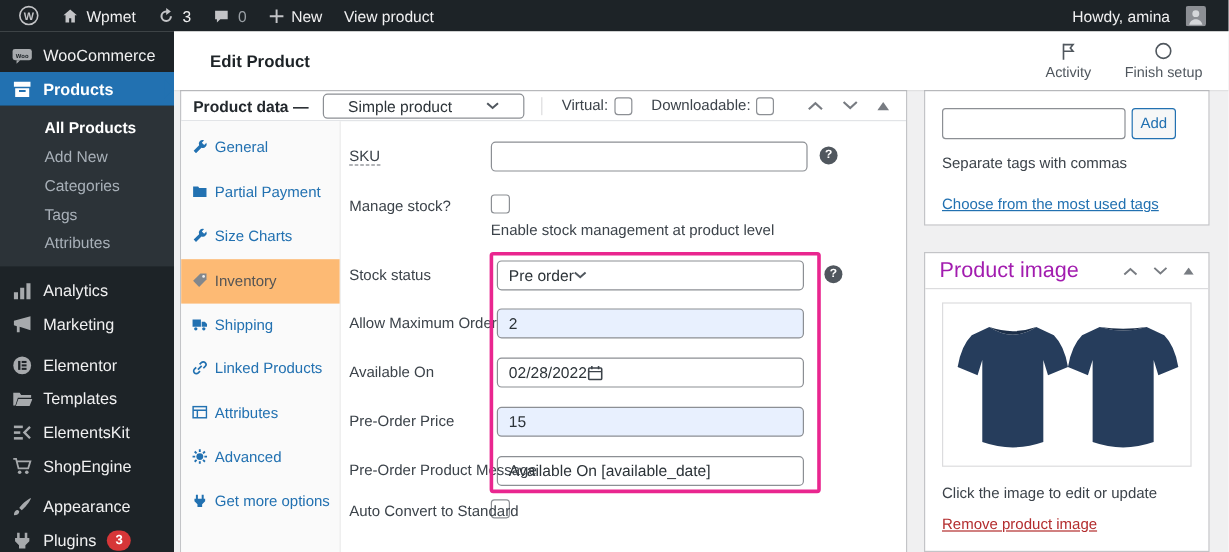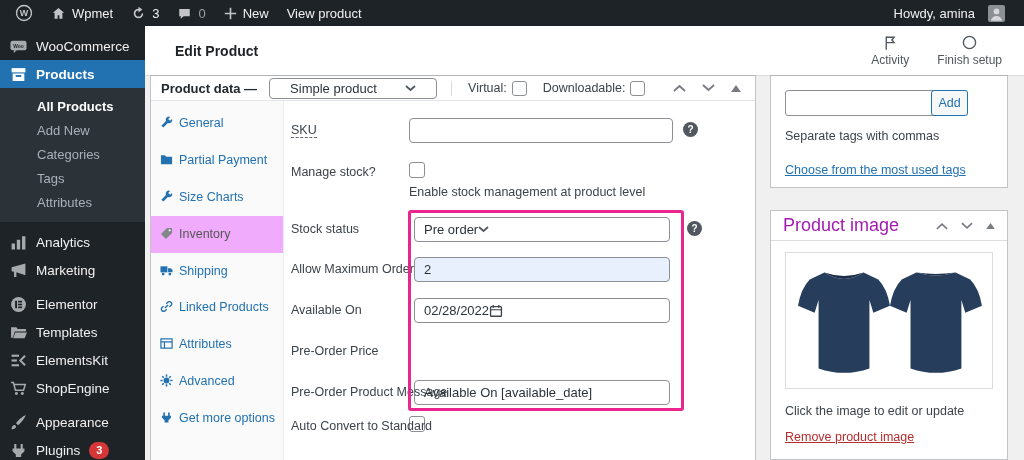--- a/index.html
+++ b/index.html
@@ -41,37 +41,37 @@
   .pd-title{font-weight:700;font-size:13px;color:#23282d;white-space:nowrap;}
   .type-select{margin-left:12px;width:168px;height:21px;border:1px solid #8c8f94;border-radius:4px;display:flex;align-items:center;justify-content:space-between;padding:0 20px;background:#fff;color:#2c3338;cursor:pointer;}
   .pd-div{width:1px;height:15px;background:#dcdcde;margin-left:14px;}
   .pd-check{display:flex;align-items:center;gap:5px;font-size:12.5px;margin-left:16px;}
   .cb{width:15px;height:15px;border:1px solid #8c8f94;border-radius:3px;background:#fff;cursor:pointer;flex:none;}
   .pd-arrows{margin-left:auto;display:flex;align-items:center;gap:16px;padding-right:14px;}
   .pd-body{display:flex;height:369px;}
   .tabs{width:133px;background:#fafafa;border-right:1px solid #ececec;padding-top:4px;}
   .tab{padding:10px 5px 10px 9px;color:#2271b1;font-size:12.5px;line-height:1.35;cursor:pointer;}
   .tab svg{width:13px;height:13px;fill:#2271b1;margin-right:6px;vertical-align:-2px;}
-  .tab.active{background:#f0abfc;color:#555;}
+  .tab.active{background:#fdba74;color:#555;}
   .tab.active svg{fill:#82878c;}
   .form{flex:1;position:relative;}
   .f-label{position:absolute;left:7px;font-size:12.5px;color:#3c434a;white-space:nowrap;z-index:3;}
   .f-field{position:absolute;height:25px;border:1px solid #8c8f94;border-radius:4px;background:#fff;display:flex;align-items:center;justify-content:flex-start;padding:0 9px;font-size:13px;color:#2c3338;z-index:2;cursor:text;}
   .f-field.autofill{background:#e8f0fe;}
   .checkbox{position:absolute;width:16px;height:16px;border:1px solid #8c8f94;border-radius:3px;background:#fff;z-index:2;cursor:pointer;}
   .help{position:absolute;width:15px;height:15px;border-radius:50%;background:#50575e;color:#fff;font-size:10px;font-weight:700;display:flex;align-items:center;justify-content:center;z-index:2;cursor:pointer;}
   .help::after{content:"?";}
   .f-desc{position:absolute;left:125px;font-size:12.5px;color:#3c434a;}
   .underdash{border-bottom:1px dashed #646970;}
   .highlight{position:absolute;left:124px;top:109px;width:276px;height:201px;border:3px solid #e9268f;border-radius:3px;z-index:4;pointer-events:none;}
 
   
   .tags-box{position:absolute;left:770px;top:75px;width:238px;height:113px;background:#fff;border:1px solid #c3c4c7;z-index:4;}
   .tags-input{position:absolute;left:14px;top:14px;width:153px;height:26px;border:1px solid #8c8f94;border-radius:3px;background:#fff;cursor:text;}
-  .add-btn{position:absolute;left:160px;top:14px;width:37px;height:26px;border:1px solid #2271b1;border-radius:3px;background:#f6f7f7;color:#2271b1;font-size:12.5px;display:flex;align-items:center;justify-content:center;cursor:pointer;}
+  .add-btn{position:absolute;left:172px;top:14px;width:37px;height:26px;border:1px solid #2271b1;border-radius:3px;background:#f6f7f7;color:#2271b1;font-size:12.5px;display:flex;align-items:center;justify-content:center;cursor:pointer;}
   .tags-hint{position:absolute;left:14px;top:53px;font-size:12.5px;color:#3c434a;}
   .tags-link{position:absolute;left:14px;top:87px;font-size:12.5px;color:#2271b1;text-decoration:underline;cursor:pointer;}
   .image-box{position:absolute;left:770px;top:210px;width:238px;height:250px;background:#fff;border:1px solid #c3c4c7;z-index:4;}
   .ib-header{height:30px;border-bottom:1px solid #dcdcde;display:flex;align-items:center;padding:0 12px;}
   .ib-title{font-weight:400;font-size:18px;color:#a21caf;}
   .ib-arrows{margin-left:auto;display:flex;align-items:center;gap:13px;}
   .ib-image{position:absolute;left:14px;top:41px;width:208px;height:137px;border:1px solid #dcdcde;background:#fff;display:flex;align-items:center;justify-content:center;cursor:pointer;}
   .ib-caption{position:absolute;left:14px;top:193px;font-size:12.5px;color:#3c434a;}
   .ib-remove{position:absolute;left:14px;top:219px;font-size:12.5px;color:#b32d2e;text-decoration:underline;cursor:pointer;}
   .arr{cursor:pointer;}
@@ -370,20 +370,23 @@
           <svg width="14" height="14" viewBox="0 0 16 16">
               <g fill="none" stroke="#3c434a" stroke-width="1.5">
                 <rect x="1.8" y="3" width="12.4" height="11" rx="1"></rect>
                 <path d="M4.8 1.2v3M11.2 1.2v3"></path>
                 <path d="M1.8 6.6h12.4" stroke-width="1.2"></path>
               </g>
             </svg>
         </div>
 
         <span class="f-label" style="top:243px;">Pre-Order Price</span>
+        <div class="f-field autofill" style="left:130px;top:238px;width:256px;">
+            <span>15</span>
+          </div>
 
         <span class="f-label" style="top:284px;">Pre-Order Product Message</span>
         <div class="f-field" style="left:130px;top:279px;width:256px;">
             <span>Available On [available_date]</span>
           </div>
 
         <span class="f-label" style="top:318px;">Auto Convert to Standard</span>
         <span class="checkbox" style="left:125px;top:315px;"></span>
       </div>
     </div>

